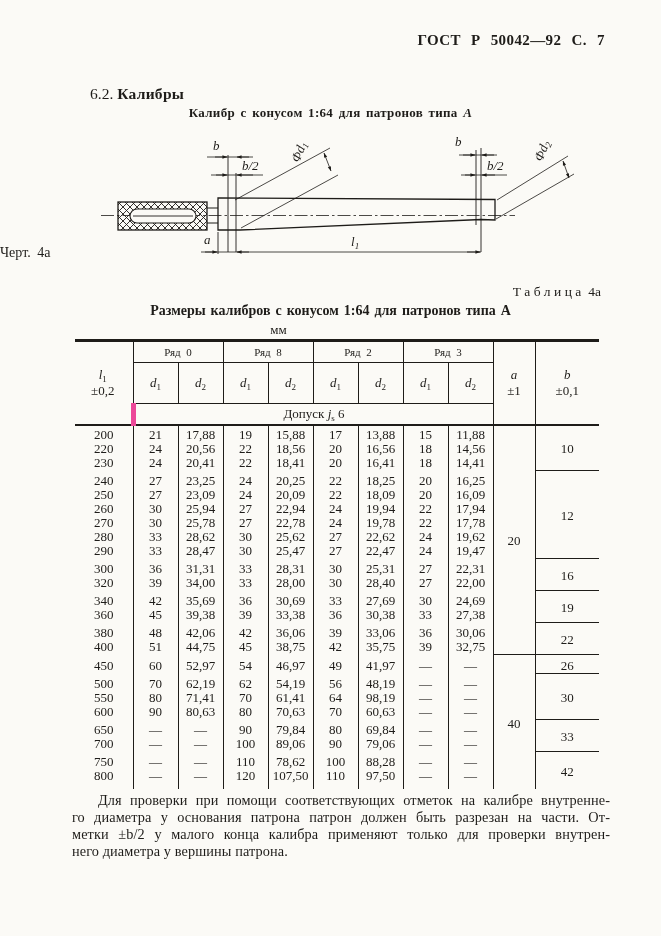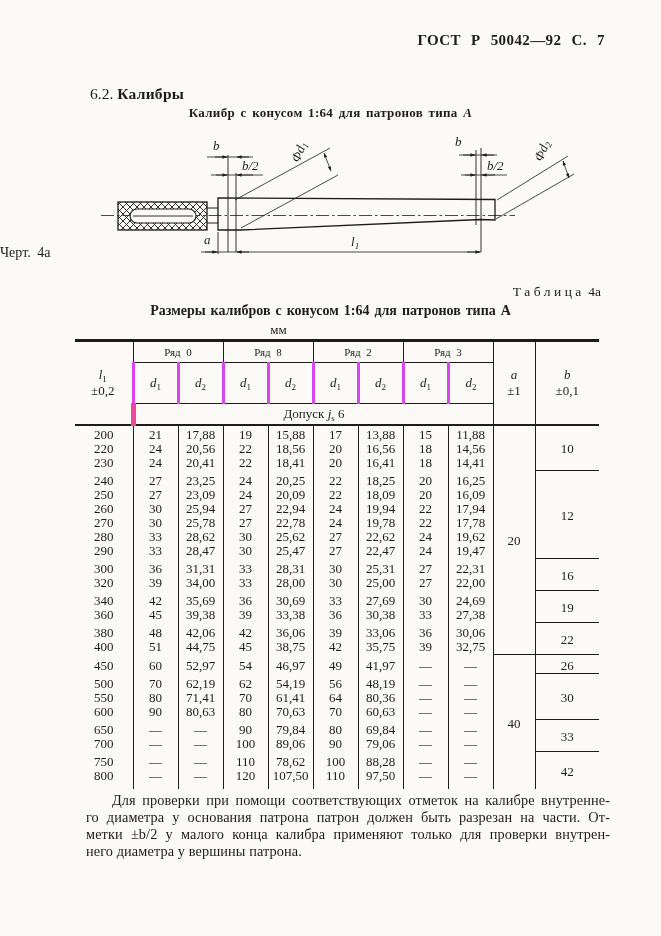--- a/index.html
+++ b/index.html
@@ -19,37 +19,37 @@
   .tbllabel{top:284px; right:60px; font-size:13.5px;}
   .tbllabel .sp{letter-spacing:3.5px;}
   .tbltitle{top:303px; left:0; width:661px; text-align:center; font-weight:bold; font-size:14px; word-spacing:1.5px;}
   .units{top:322px; left:0; width:557px; text-align:center; font-size:13px;}
   
   table.dim{top:339px; left:75px; position:absolute; border-collapse:collapse; table-layout:fixed; width:524px;
     border-top:3px solid #1e1c19; font-size:13px;}
   table.dim th, table.dim td{font-weight:normal; padding:0; text-align:center; vertical-align:middle;}
   thead{border-bottom:2px solid #1e1c19;}
   th.ryad{border-left:1px solid #1e1c19; border-right:1px solid #1e1c19; border-bottom:1px solid #1e1c19; height:20px; font-size:11px; word-spacing:3px;}
-  tr.drow th{border-left:3px solid #d946ef; border-right:1px solid #1e1c19; height:40px;}
+  tr.drow th{border-left:1px solid #d946ef; border-right:1px solid #1e1c19; height:40px;}
   th.dop{border-left:5px solid #ec4899; border-right:1px solid #1e1c19; border-top:1px solid #1e1c19; height:20px;margin-left:38px;}
   th.hl{border-right:1px solid #1e1c19;}
   th.ha{border-left:1px solid #1e1c19; border-right:1px solid #1e1c19;}
   th.hb{}
   i{font-family:inherit;}
   sub{font-size:9px; line-height:0; vertical-align:-3px;}
   tbody td{height:14px; line-height:14px; border-left:1px solid #1e1c19; border-right:1px solid #1e1c19;}
   tbody td.c-l{border-left:none;}
   tbody td.c-b{border-right:none;}
   tbody tr.gs td{padding-top:4px;}
   tbody tr:first-child td{padding-top:2px;}
   tbody tr:last-child td{padding-bottom:6px;}
   td.sep{border-bottom:1px solid #1e1c19;}
   
   .note{top:792px; left:72px; width:538px; font-size:14.3px; line-height:16.9px; letter-spacing:.1px;}
-  .note div{text-align:justify; text-align-last:justify;margin-left:14px;}
+  .note div{text-align:justify; text-align-last:justify;}
   .note div.first{text-indent:26px;}
   .note div.last{text-align-last:left;}
   
   svg text{font-family:"Liberation Serif","DejaVu Serif",serif; font-style:italic; font-size:13px; fill:#1e1c19;}
   svg .sm{font-size:9px;}
 </style>
 </head>
 <body>
 
 <div class="page">
@@ -290,21 +290,21 @@
           <td class="c-d">22,31</td>
           <td class="c-b sep" rowspan="2">16</td>
         </tr>
         <tr>
           <td class="c-l">320</td>
           <td class="c-d">39</td>
           <td class="c-d">34,00</td>
           <td class="c-d">33</td>
           <td class="c-d">28,00</td>
           <td class="c-d">30</td>
-          <td class="c-d">25,00</td>
+          <td class="c-d">28,40</td>
           <td class="c-d">27</td>
           <td class="c-d">22,00</td>
         </tr>
         <tr class="gs">
           <td class="c-l">340</td>
           <td class="c-d">42</td>
           <td class="c-d">35,69</td>
           <td class="c-d">36</td>
           <td class="c-d">30,69</td>
           <td class="c-d">33</td>
@@ -372,21 +372,21 @@
           <td class="c-d">—</td>
           <td class="c-b sep" rowspan="3">30</td>
         </tr>
         <tr>
           <td class="c-l">550</td>
           <td class="c-d">80</td>
           <td class="c-d">71,41</td>
           <td class="c-d">70</td>
           <td class="c-d">61,41</td>
           <td class="c-d">64</td>
-          <td class="c-d">80,36</td>
+          <td class="c-d">98,19</td>
           <td class="c-d">—</td>
           <td class="c-d">—</td>
         </tr>
         <tr>
           <td class="c-l">600</td>
           <td class="c-d">90</td>
           <td class="c-d">80,63</td>
           <td class="c-d">80</td>
           <td class="c-d">70,63</td>
           <td class="c-d">70</td>

